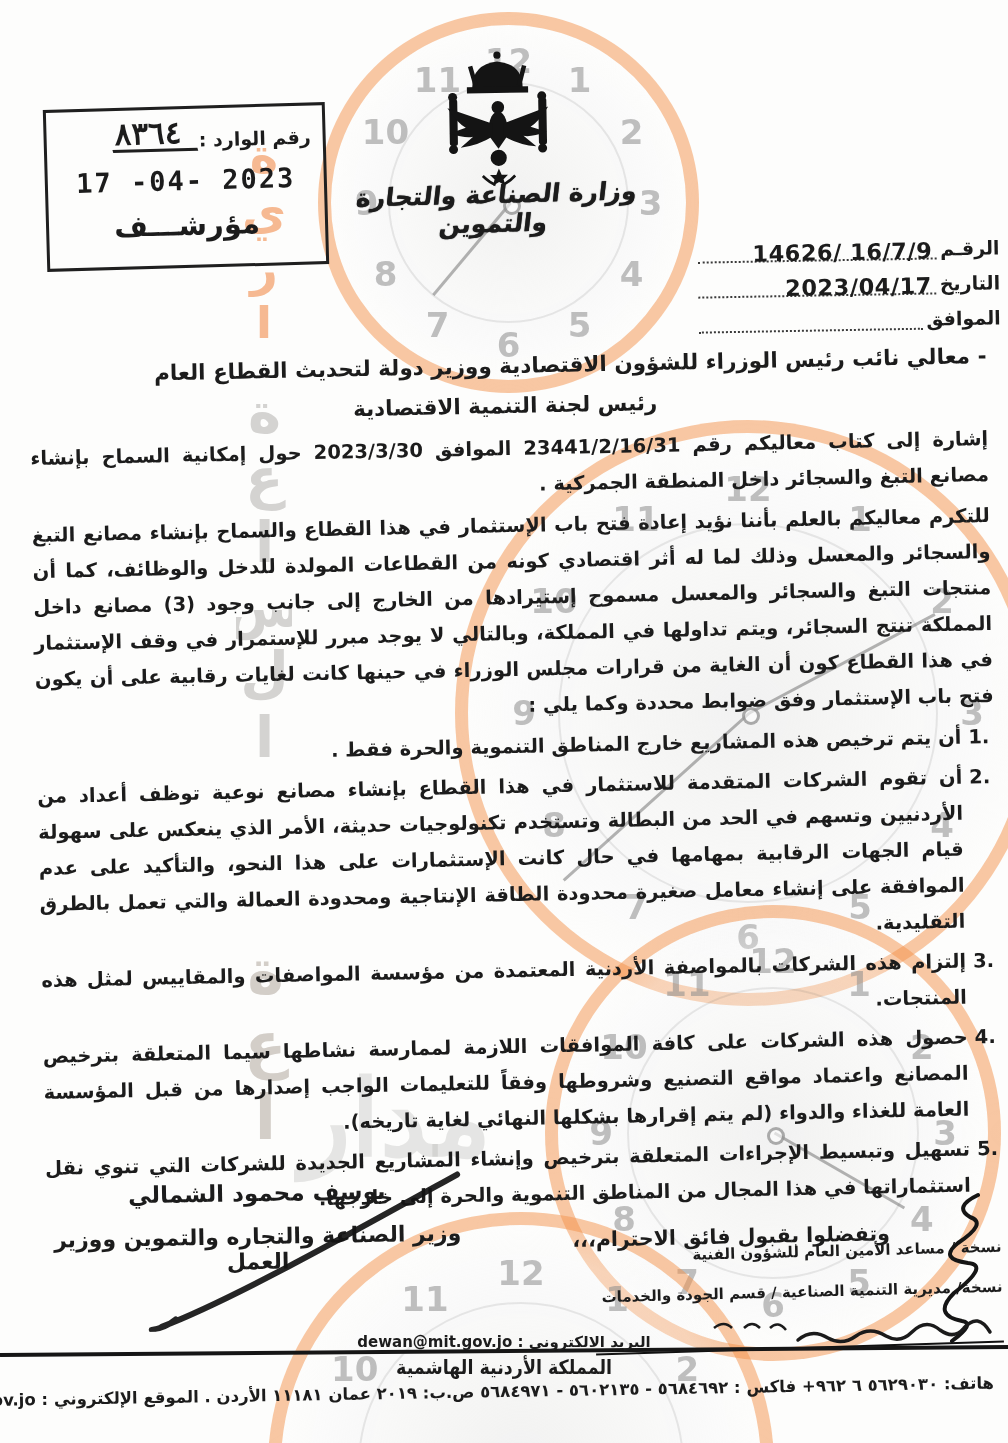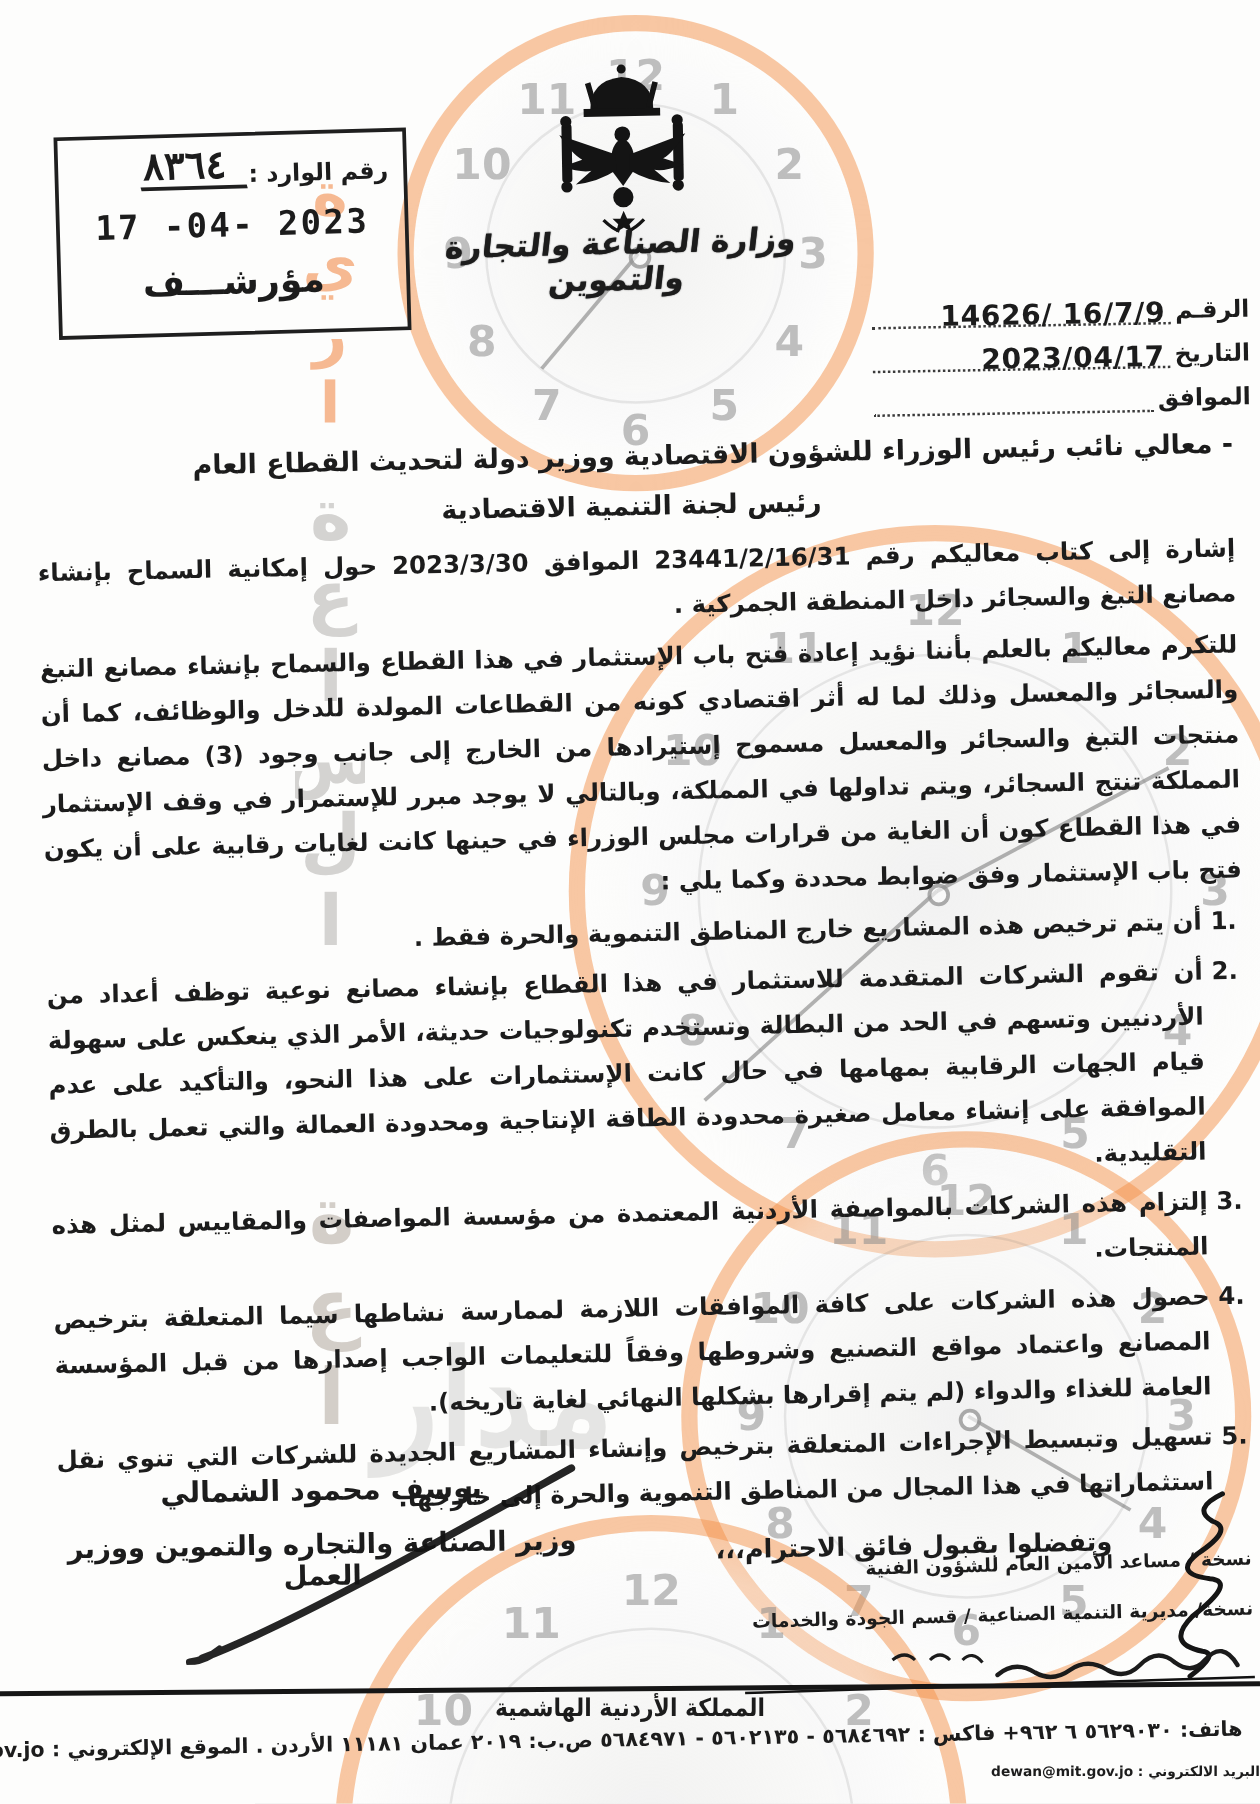--- a/index.html
+++ b/index.html
@@ -65,21 +65,21 @@
           font-size:15px;font-weight:700;line-height:40px;transform:rotate(-1.5deg);}
   .scribbles{position:absolute;pointer-events:none;}
   .hand-rule{position:absolute;left:596px;top:1347px;width:408px;border-top:2.5px solid #111;
              transform:rotate(-1.8deg);}
   
   .rule{position:absolute;left:0;top:1349px;width:100%;height:4px;background:#161616;transform:rotate(-.45deg);}
   .kingdom{position:absolute;top:1357px;width:100%;text-align:center;font-size:17.5px;font-weight:700;
            transform:scaleY(1.12);direction:rtl;}
   .contact{position:absolute;top:1382px;left:14px;right:14px;text-align:center;font-size:16.5px;
            font-weight:700;direction:rtl;white-space:nowrap;transform:rotate(-1deg);}
-  .email{position:absolute;top:1411px;width:100%;text-align:right;font-size:11px;font-weight:700;direction:rtl;}
+  .email{position:absolute;top:1333px;width:100%;text-align:center;font-size:15px;font-weight:700;direction:rtl;}
 </style>
 </head>
 <body>
 
 <div class="page">
 
   <div class="wm">
     <div class="clock" style="left:318px;top:12px;width:355px;height:355px;">
       <i class="hand" style="--a:40deg;--l:120px"></i>
       <span class="pivot"></span>

